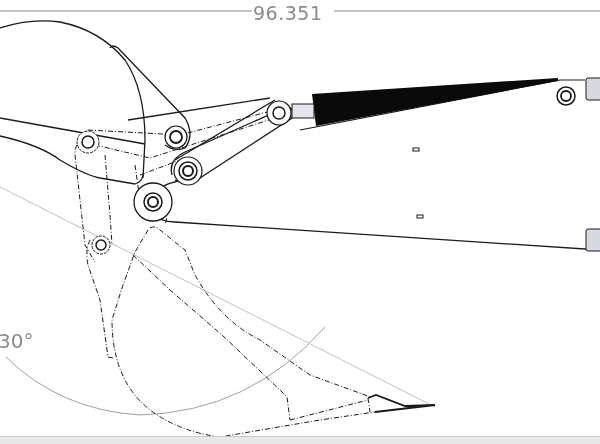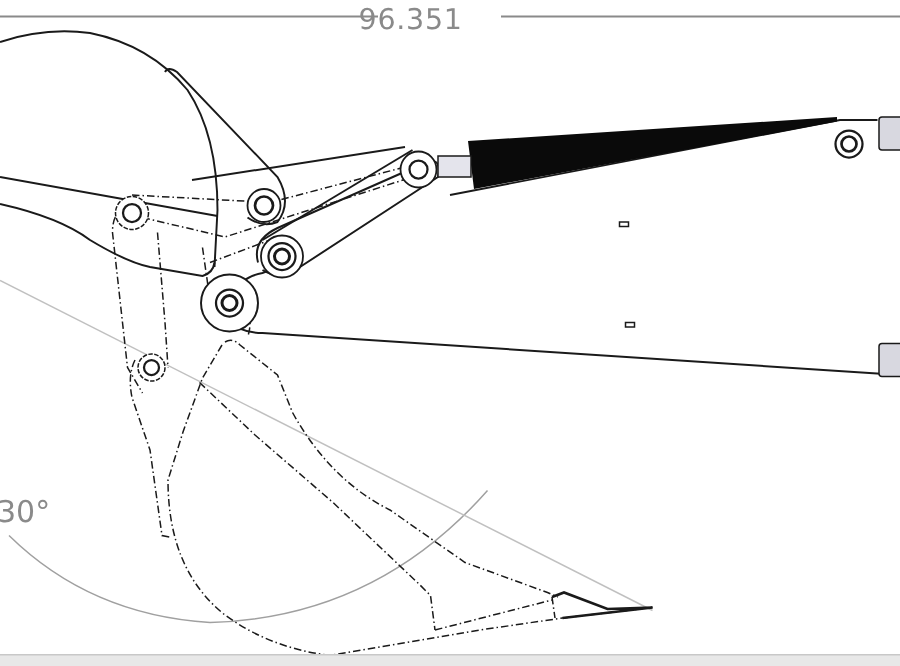--- a/index.html
+++ b/index.html
@@ -1,18 +1,18 @@
 <!DOCTYPE html>
 <html><head>
 <meta charset="utf-8">
 <style>
   html,body{margin:0;padding:0;background:#ffffff;}
   body{width:600px;height:444px;overflow:hidden;position:relative;font-family:"DejaVu Sans",sans-serif;}
   #canvas{position:absolute;left:0;top:0;width:600px;height:444px;}
-  .dim-text{position:absolute;left:239px;top:0px;font-size:19px;color:#8a8a8a;font-family:"DejaVu Sans",sans-serif;letter-spacing:0.5px;line-height:26px;}
+  .dim-text{position:absolute;left:253px;top:0px;font-size:19px;color:#8a8a8a;font-family:"DejaVu Sans",sans-serif;letter-spacing:0.5px;line-height:26px;}
   .angle-text{position:absolute;left:-2px;top:328px;font-size:20px;color:#8a8a8a;font-family:"DejaVu Sans",sans-serif;line-height:26px;}
   .bottom-bar{position:absolute;left:0;top:436px;width:600px;height:8px;background:#e8e8e8;border-top:1px solid #c8c8c8;}
 </style>
 </head>
 <body>
 
 <div>
 <svg id="canvas" width="600" height="444" viewBox="0 0 600 444" xmlns="http://www.w3.org/2000/svg">
 
   <g stroke="#8a8a8a" stroke-width="1.2" fill="none">

